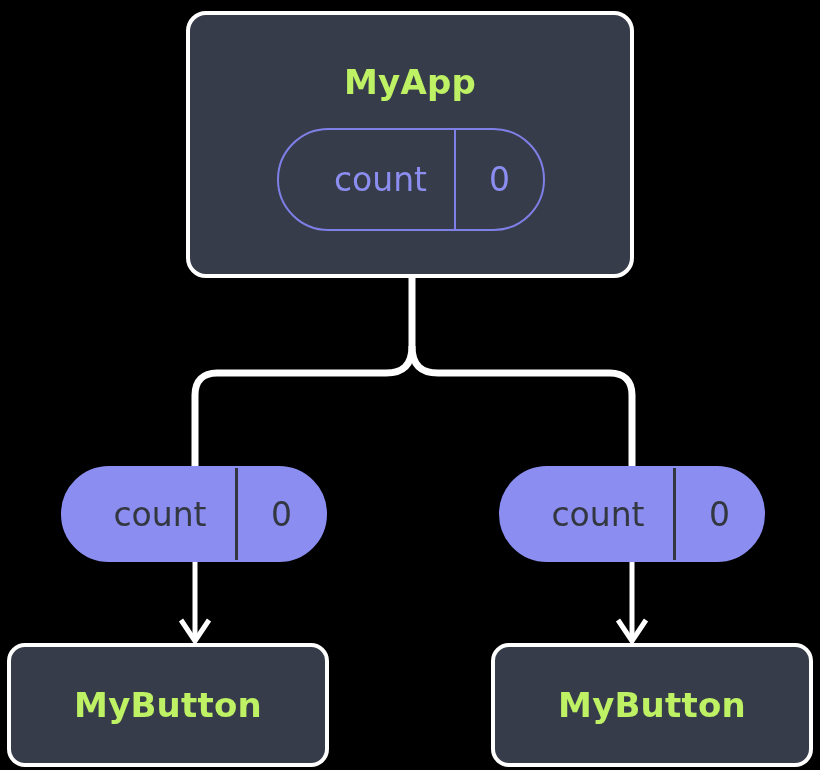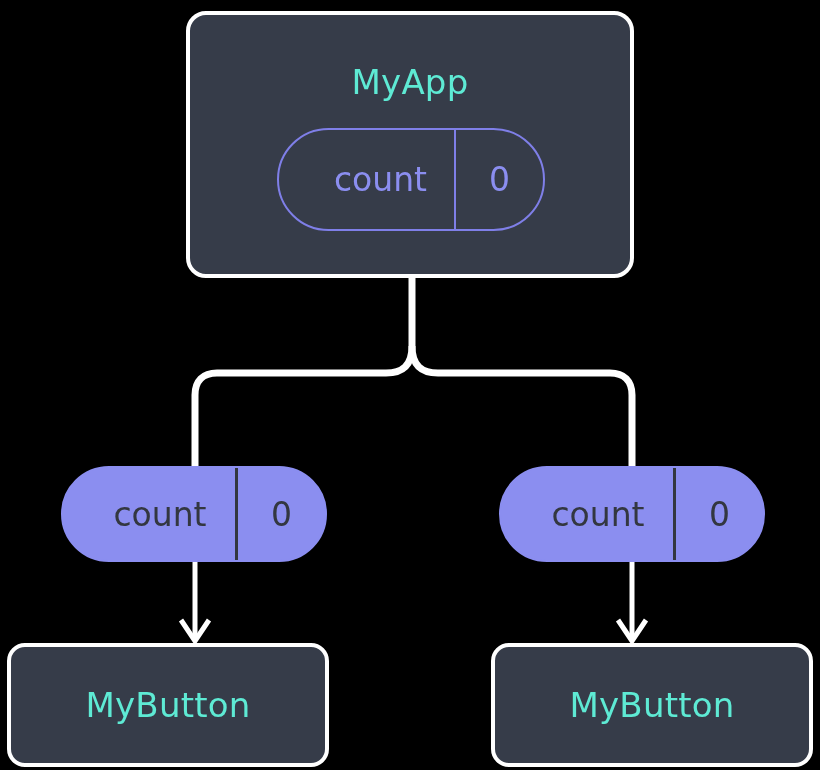--- a/index.html
+++ b/index.html
@@ -33,23 +33,23 @@
     box-sizing: border-box;
     background: #363c49;
     border: 4px solid #ffffff;
     border-radius: 18px;
     display: flex;
     flex-direction: column;
     align-items: center;
     z-index: 3;
   }
   .component-title {
-    color: #5eead4;
+    color: #bef264;
     font-size: 34px;
-    font-weight: 400;
+    font-weight: 700;
     letter-spacing: 0.2px;
     line-height: 1;
     white-space: nowrap;
   }
 
   
   #root-box {
     left: 186px;
     top: 11px;
     width: 448px;

